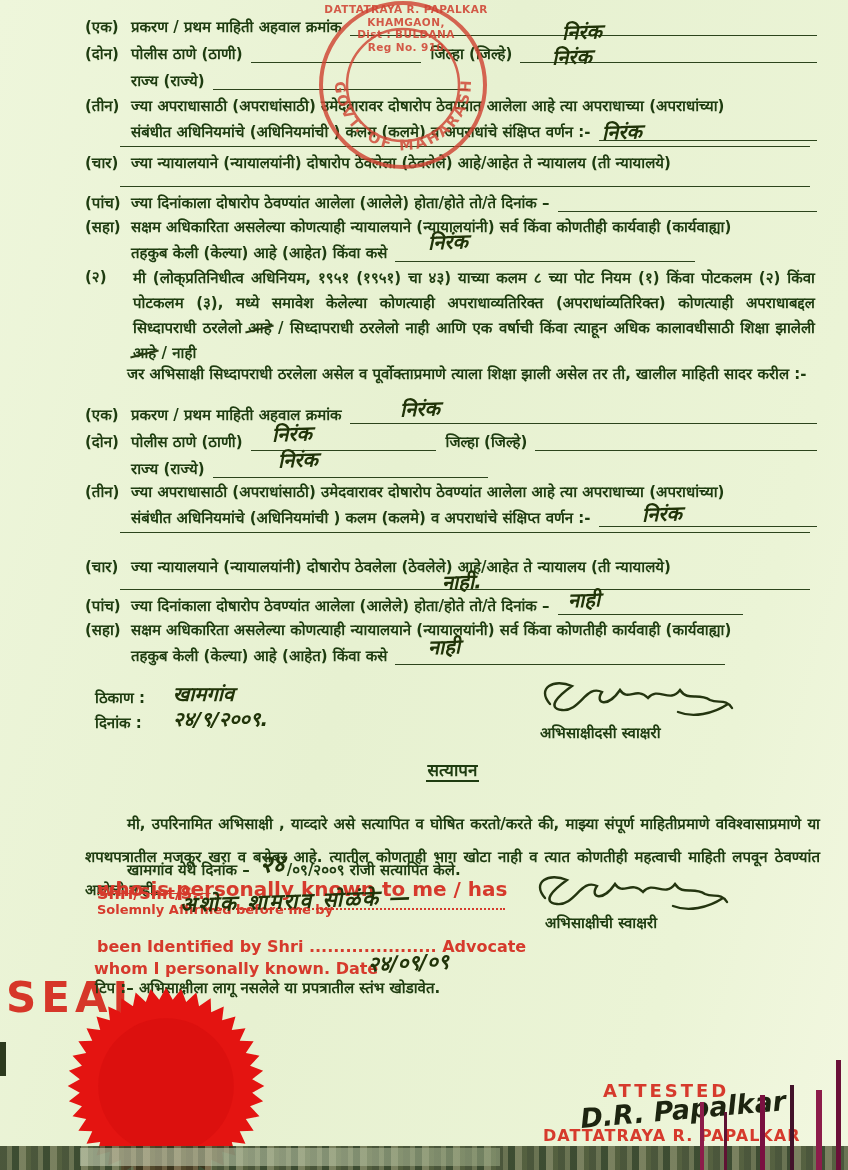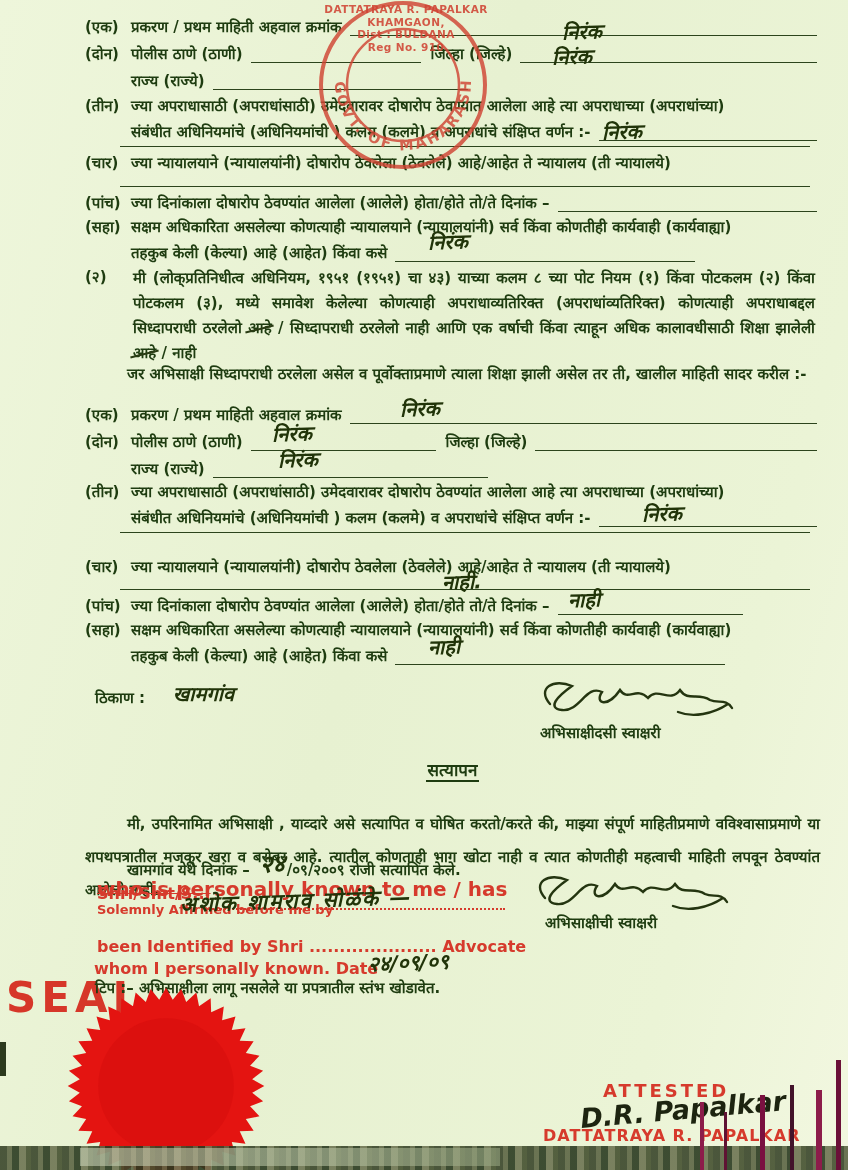--- a/index.html
+++ b/index.html
@@ -157,20 +157,24 @@
   <span class="hw" style="left:278px;top:446px;">निरंक</span>
   <span class="hw" style="left:642px;top:500px;">निरंक</span>
   <span class="hw" style="left:442px;top:568px;">नाही.</span>
   <span class="hw" style="left:568px;top:586px;">नाही</span>
   <span class="hw" style="left:428px;top:633px;">नाही</span>
 
   <div class="row" style="left:95px;top:680px;width:400px;">
     <span class="lbl" style="width:70px;">ठिकाण :</span>
     <span class="hw" style="position:static;transform:none;">खामगांव</span>
   </div>
+  <div class="row" style="left:95px;top:705px;width:400px;">
+    <span class="lbl" style="width:70px;">दिनांक :</span>
+    <span class="hw" style="position:static;transform:none;">२४/९/२००९.</span>
+  </div>
 
   <svg class="sig-svg" style="left:528px;top:674px;" width="210" height="52" viewBox="0 0 210 52">
     <path d="M22,30 C8,14 26,4 44,12 C30,22 18,34 34,36 C52,38 58,10 74,18 C66,30 80,34 92,16 C100,28 108,12 120,24 C130,12 142,30 152,16 C160,28 170,18 182,26 C190,30 198,24 204,34 M150,38 C165,44 185,40 200,30" stroke="#243510" stroke-width="2.4" fill="none" stroke-linecap="round"></path>
   </svg>
   <span class="sig-label" style="left:540px;top:722px;">अभिसाक्षीदसी स्वाक्षरी</span>
 
   <div class="para" style="top:758px;text-align:center;font-weight:bold;font-size:17px;">
     <span style="border-bottom:2px solid #1e3c10;padding:0 2px;">सत्यापन</span>
   </div>
   <div class="para" style="top:808px;text-indent:42px;line-height:33px;">मी, उपरिनामित अभिसाक्षी , याव्दारे असे सत्यापित व घोषित करतो/करते की, माझ्या संपूर्ण माहितीप्रमाणे वविश्वासाप्रमाणे या शपथपत्रातील मजकूर खरा व बरोबर आहे.  त्यातील  कोणताही भाग  खोटा नाही व त्यात कोणतीही महत्वाची माहिती  लपवून ठेवण्यांत आलेली नाही.</div>

